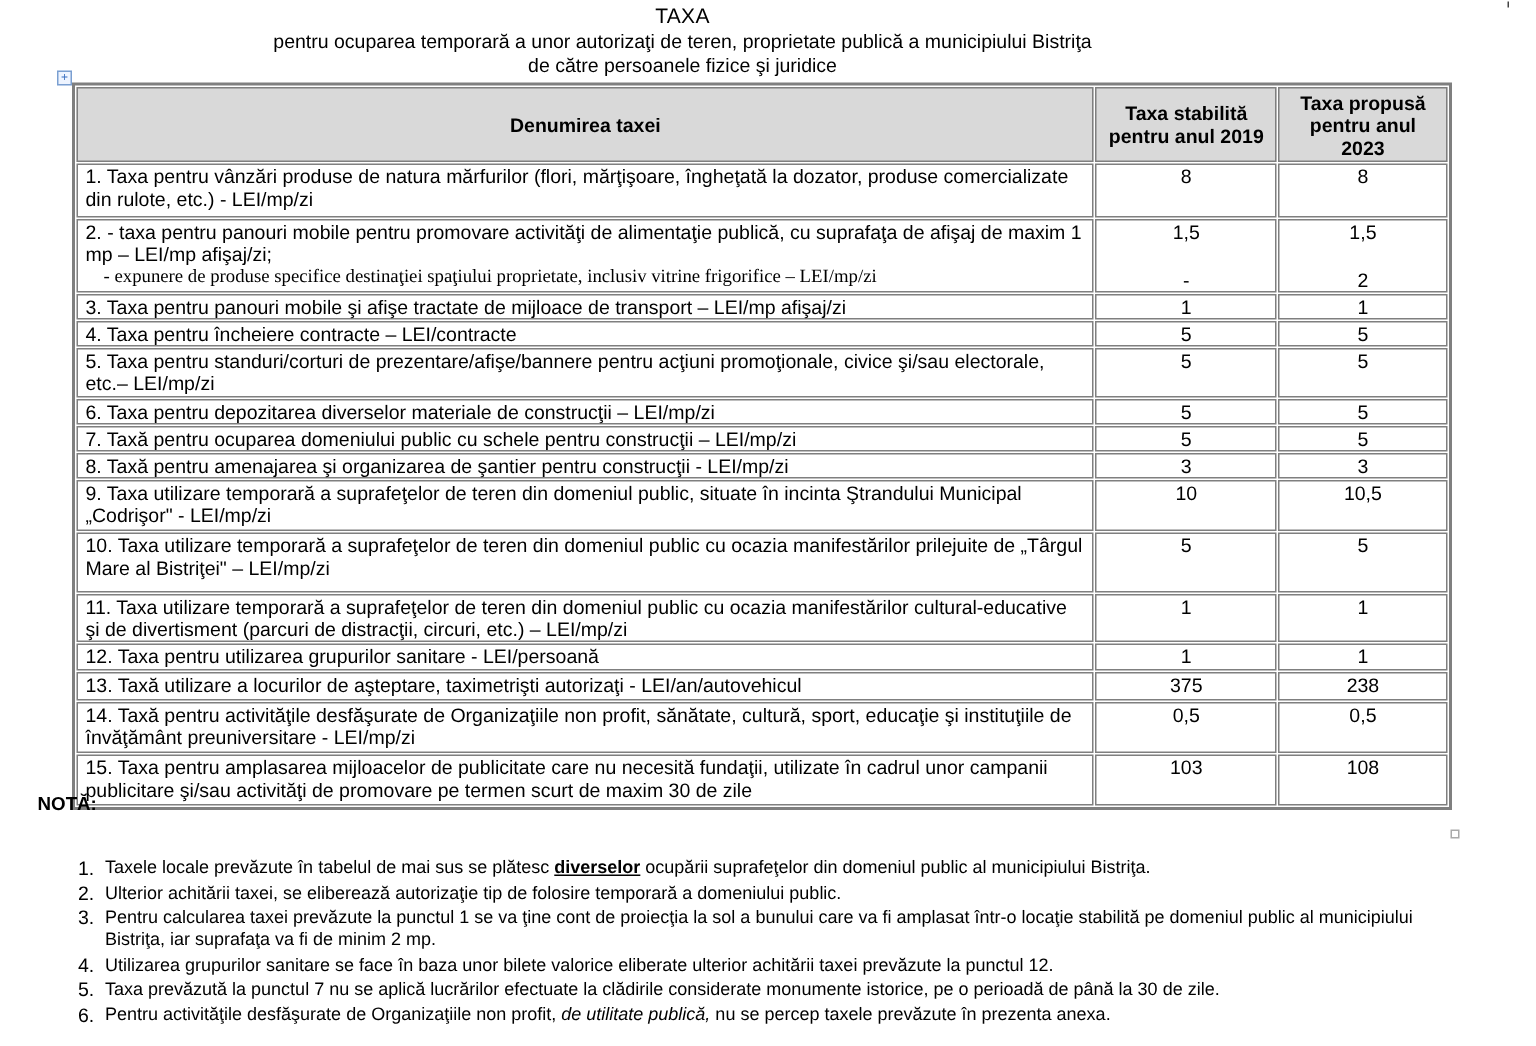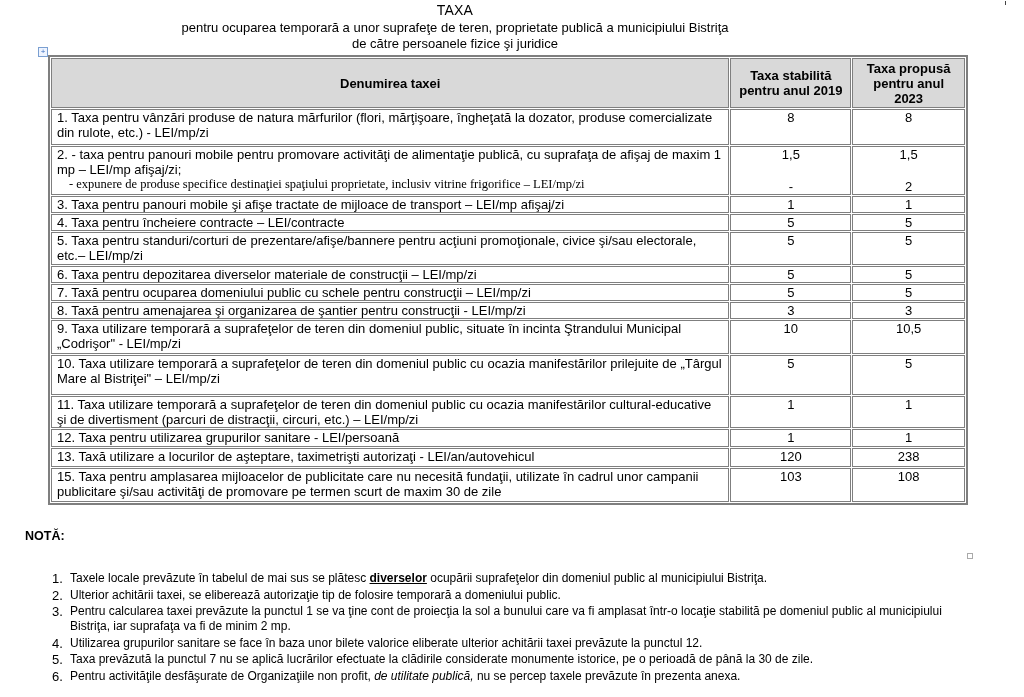--- a/index.html
+++ b/index.html
@@ -32,21 +32,21 @@
   ol.notes li { position: relative; font-size: 12px; line-height: 15px; padding-left: 18px; margin-bottom: 1.5px; }
   ol.notes li .num { position: absolute; left: 0; top: 0; font-size: 13px; }
   .u { font-weight: bold; text-decoration: underline; }
   .i { font-style: italic; }
 </style>
 </head>
 <body>
 
 <div class="corner-tick"></div>
 <div class="title">TAXA</div>
-<div class="subtitle sub1">pentru ocuparea temporară a unor suprafeţe de teren, proprietate publică a municipiului Bistriţa</div>
+<div class="subtitle sub1">pentru ocuparea temporară a unor autorizaţi de teren, proprietate publică a municipiului Bistriţa</div>
 <div class="subtitle sub2">de către persoanele fizice şi juridice</div>
 <div class="move-handle">+</div>
 
 <table class="tax">
   <thead>
     <tr style="height:50px">
       <th class="c-name">Denumirea taxei</th>
       <th class="c-val">Taxa stabilită pentru anul 2019</th>
       <th class="c-val2">Taxa propusă pentru anul 2023</th>
     </tr>
@@ -116,22 +116,27 @@
       <td class="c-val">1</td>
       <td class="c-val2">1</td>
     </tr>
     <tr style="height:18px">
       <td>12. Taxa pentru utilizarea grupurilor sanitare - LEI/persoană</td>
       <td class="c-val bot">1</td>
       <td class="c-val2 bot">1</td>
     </tr>
     <tr style="height:19px">
       <td class="mid">13. Taxă utilizare a locurilor de aşteptare, taximetrişti autorizaţi - LEI/an/autovehicul</td>
-      <td class="c-val mid">120</td>
+      <td class="c-val mid">375</td>
       <td class="c-val2 mid">238</td>
+    </tr>
+    <tr style="height:34px">
+      <td>14. Taxă pentru activităţile desfăşurate de Organizaţiile non profit, sănătate, cultură, sport, educaţie şi instituţiile de învăţământ preuniversitare - LEI/mp/zi</td>
+      <td class="c-val">0,5</td>
+      <td class="c-val2">0,5</td>
     </tr>
     <tr style="height:34px">
       <td>15. Taxa pentru amplasarea mijloacelor de publicitate care nu necesită fundaţii, utilizate în cadrul unor campanii publicitare şi/sau activităţi de promovare pe termen scurt de maxim 30 de zile</td>
       <td class="c-val">103</td>
       <td class="c-val2">108</td>
     </tr>
   </tbody>
 </table>
 <div class="resize-handle"></div>
 

